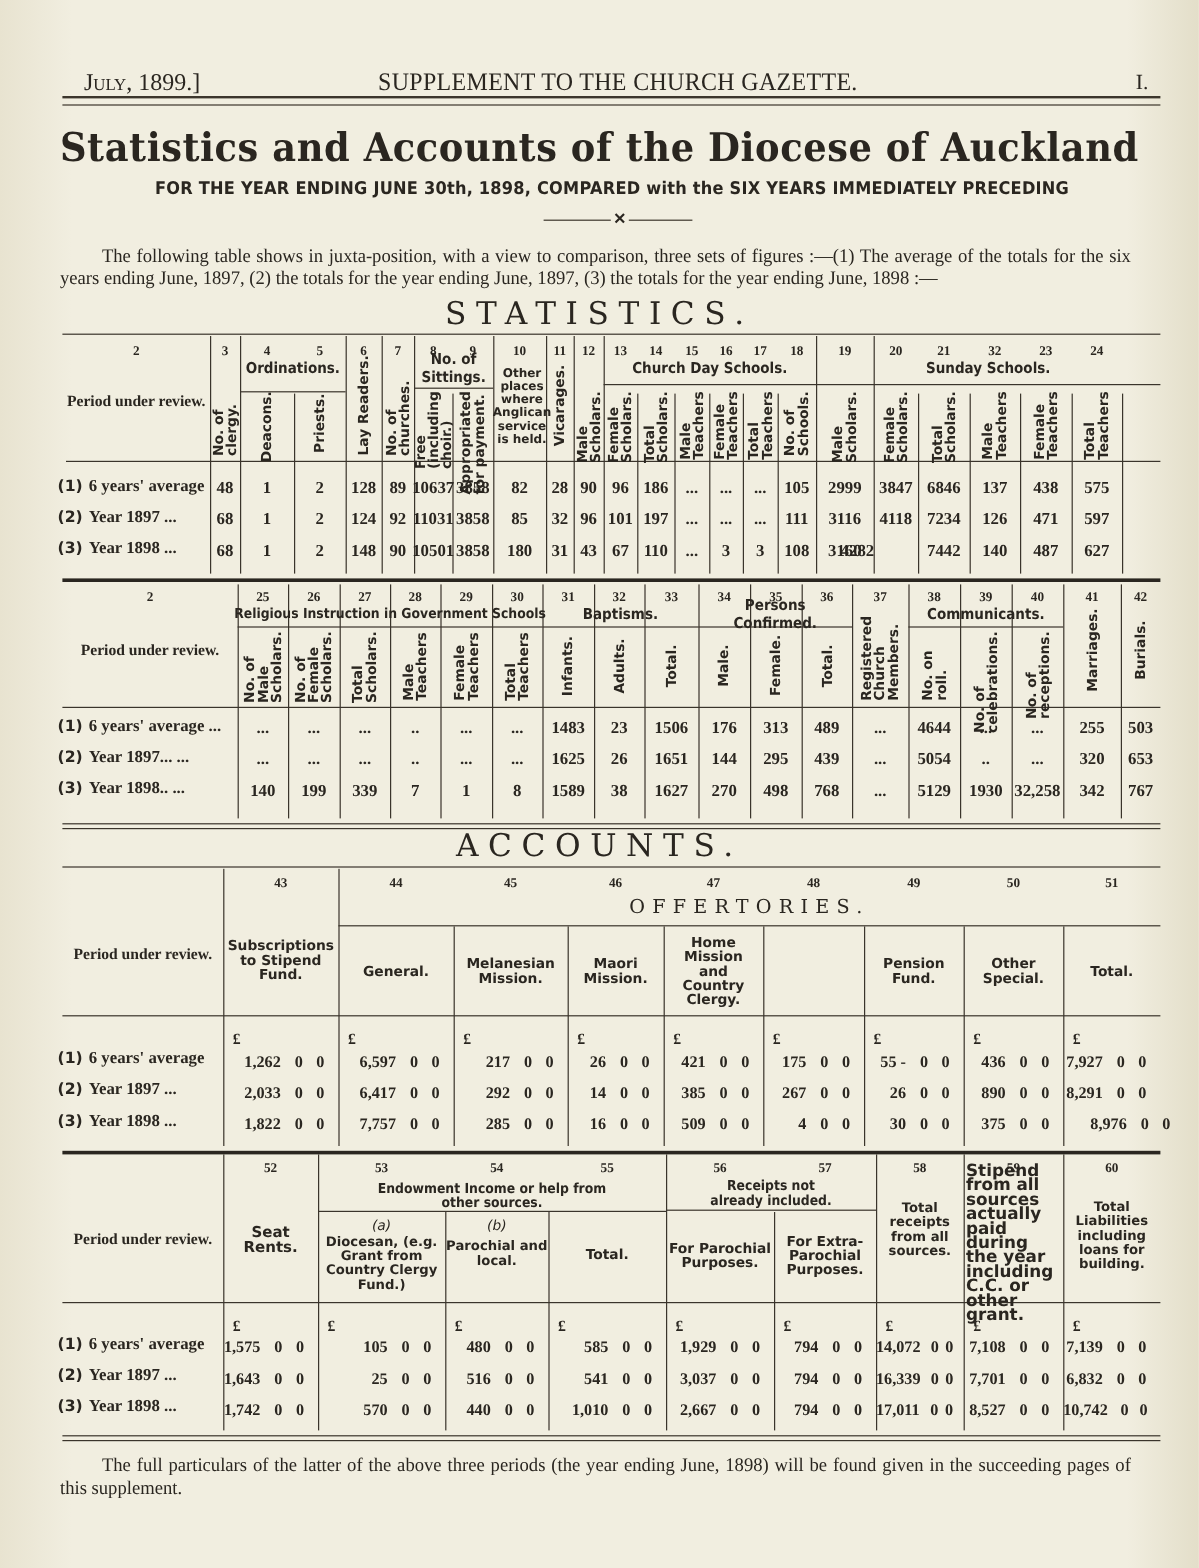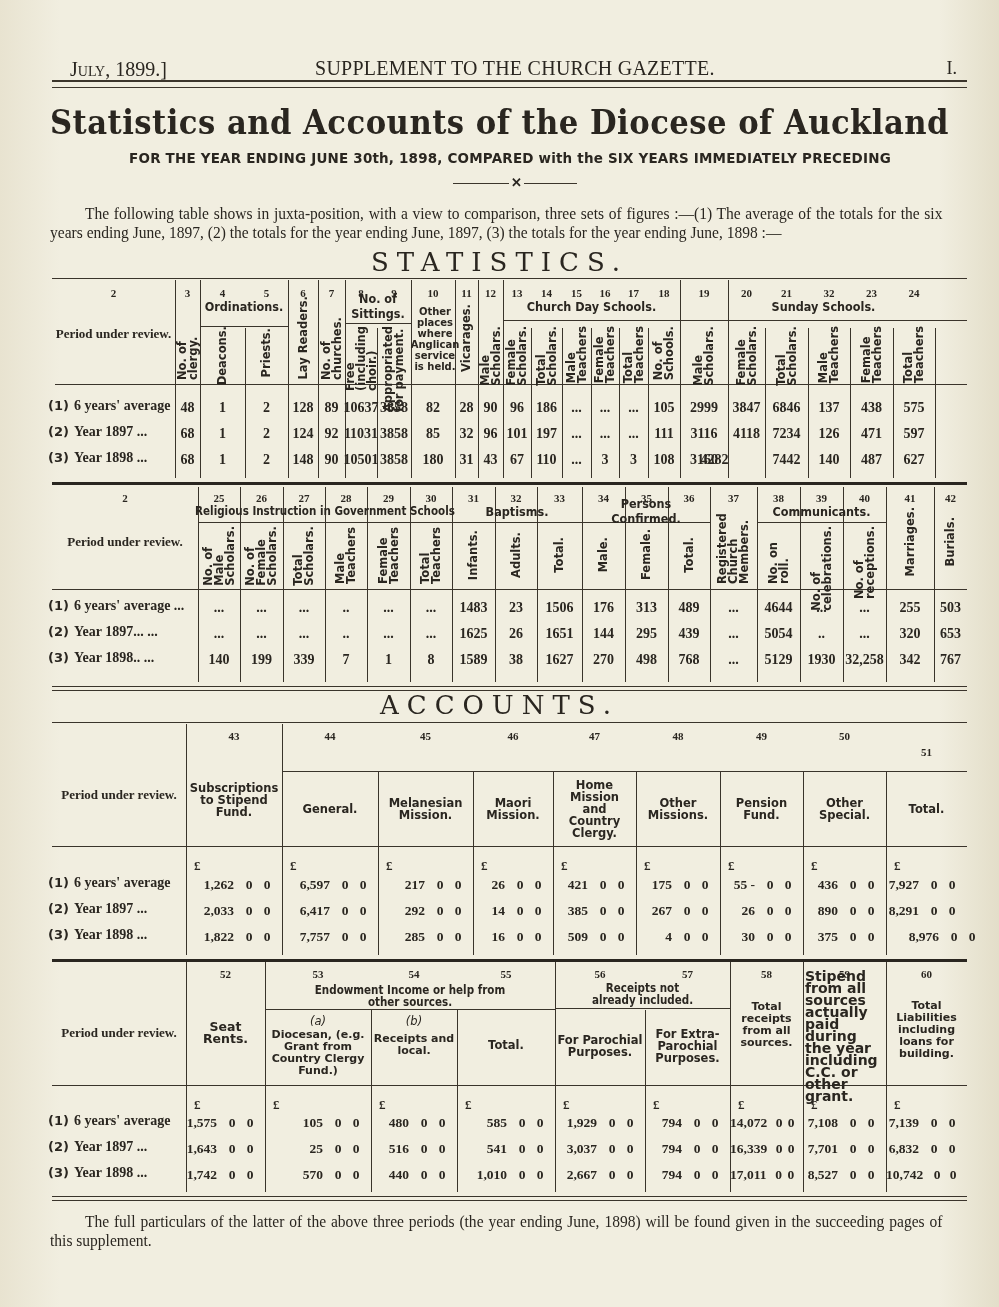--- a/index.html
+++ b/index.html
@@ -423,28 +423,28 @@
       <div style="position: absolute; left: 282px; top: 771px; width: 685px; border-top: 1px solid rgb(58, 52, 43);"></div>
       <div style="position: absolute; left: 52px; top: 846px; width: 915px; border-top: 1px solid rgb(58, 52, 43);"></div>
       <div class="num" style="position: absolute; left: 186px; top: 728px; width: 96px; height: 16px; display: flex; align-items: center; justify-content: center; text-align: center;">43</div>
       <div class="num" style="position: absolute; left: 282px; top: 728px; width: 96px; height: 16px; display: flex; align-items: center; justify-content: center; text-align: center;">44</div>
       <div class="num" style="position: absolute; left: 378px; top: 728px; width: 95px; height: 16px; display: flex; align-items: center; justify-content: center; text-align: center;">45</div>
       <div class="num" style="position: absolute; left: 473px; top: 728px; width: 80px; height: 16px; display: flex; align-items: center; justify-content: center; text-align: center;">46</div>
       <div class="num" style="position: absolute; left: 553px; top: 728px; width: 83px; height: 16px; display: flex; align-items: center; justify-content: center; text-align: center;">47</div>
       <div class="num" style="position: absolute; left: 636px; top: 728px; width: 84px; height: 16px; display: flex; align-items: center; justify-content: center; text-align: center;">48</div>
       <div class="num" style="position: absolute; left: 720px; top: 728px; width: 83px; height: 16px; display: flex; align-items: center; justify-content: center; text-align: center;">49</div>
       <div class="num" style="position: absolute; left: 803px; top: 728px; width: 83px; height: 16px; display: flex; align-items: center; justify-content: center; text-align: center;">50</div>
-      <div class="num" style="position: absolute; left: 886px; top: 728px; width: 81px; height: 16px; display: flex; align-items: center; justify-content: center; text-align: center; margin-top: 16px;">51</div>
+      <div class="num" style="position: absolute; left: 886px; top: 728px; width: 81px; height: 16px; display: flex; align-items: center; justify-content: center; text-align: center;">51</div>
+      <div class="" style="position: absolute; left: 282px; top: 745px; width: 685px; height: 20px; display: flex; align-items: center; justify-content: center; text-align: center; font-size: 16px; letter-spacing: 6px; font-family: &quot;DejaVu Serif&quot;, serif;">OFFERTORIES.</div>
       <div class="hdr-cell" style="position: absolute; left: 52px; top: 780px; width: 134px; height: 30px; display: flex; align-items: center; justify-content: center; text-align: center; font-size: 13px; font-family: &quot;Liberation Serif&quot;, serif;">Period under review.</div>
       <div class="hdr-cell" style="position: absolute; left: 186px; top: 780px; width: 96px; height: 40px; display: flex; align-items: center; justify-content: center; text-align: center; padding: 0px 4px; box-sizing: border-box;">Subscriptions to Stipend Fund.</div>
       <div class="hdr-cell" style="position: absolute; left: 282px; top: 774px; width: 96px; height: 70px; display: flex; align-items: center; justify-content: center; text-align: center; padding: 0px 4px; box-sizing: border-box;">General.</div>
       <div class="hdr-cell" style="position: absolute; left: 378px; top: 774px; width: 95px; height: 70px; display: flex; align-items: center; justify-content: center; text-align: center; padding: 0px 4px; box-sizing: border-box;">Melanesian Mission.</div>
       <div class="hdr-cell" style="position: absolute; left: 473px; top: 774px; width: 80px; height: 70px; display: flex; align-items: center; justify-content: center; text-align: center; padding: 0px 4px; box-sizing: border-box;">Maori Mission.</div>
       <div class="hdr-cell" style="position: absolute; left: 553px; top: 774px; width: 83px; height: 70px; display: flex; align-items: center; justify-content: center; text-align: center; padding: 0px 4px; box-sizing: border-box;">Home Mission and Country Clergy.</div>
-      <div class="hdr-cell" style="position: absolute; left: 636px; top: 774px; width: 84px; height: 70px; display: flex; align-items: center; justify-content: center; text-align: center; padding: 0px 4px; box-sizing: border-box;">Other Missions.</div>
       <div class="hdr-cell" style="position: absolute; left: 720px; top: 774px; width: 83px; height: 70px; display: flex; align-items: center; justify-content: center; text-align: center; padding: 0px 4px; box-sizing: border-box;">Pension Fund.</div>
       <div class="hdr-cell" style="position: absolute; left: 803px; top: 774px; width: 83px; height: 70px; display: flex; align-items: center; justify-content: center; text-align: center; padding: 0px 4px; box-sizing: border-box;">Other Special.</div>
       <div class="hdr-cell" style="position: absolute; left: 886px; top: 774px; width: 81px; height: 70px; display: flex; align-items: center; justify-content: center; text-align: center; padding: 0px 4px; box-sizing: border-box;">Total.</div>
       <div style="position: absolute; left: 48px; top: 875px; width: 140px; height: 20px; white-space: nowrap; font-weight: bold; font-size: 14px;"><span style="font-family: &quot;DejaVu Sans&quot;, sans-serif; font-size: 13px; margin-right: 5px;">(1)</span><span>6 years' average</span></div>
       <div style="position: absolute; left: 48px; top: 901px; width: 140px; height: 20px; white-space: nowrap; font-weight: bold; font-size: 14px;"><span style="font-family: &quot;DejaVu Sans&quot;, sans-serif; font-size: 13px; margin-right: 5px;">(2)</span><span>Year 1897   ...</span></div>
       <div style="position: absolute; left: 48px; top: 927px; width: 140px; height: 20px; white-space: nowrap; font-weight: bold; font-size: 14px;"><span style="font-family: &quot;DejaVu Sans&quot;, sans-serif; font-size: 13px; margin-right: 5px;">(3)</span><span>Year 1898   ...</span></div>
       <div class="pound" style="position: absolute; left: 194px; top: 858px; width: 20px; height: 16px; display: flex; align-items: center; text-align: center; justify-content: flex-start;">£</div>
       <div class="money" style="position: absolute; left: 186px; top: 875px; width: 96px; height: 20px; display: flex; align-items: center; justify-content: flex-end; padding-right: 6px; box-sizing: border-box;">
         <span class="lbs">1,262</span>
         <span class="z" style="margin-left: 6px;">0</span>
@@ -612,21 +612,21 @@
       <div class="num" style="position: absolute; left: 730px; top: 966px; width: 73px; height: 16px; display: flex; align-items: center; justify-content: center; text-align: center;">58</div>
       <div class="num" style="position: absolute; left: 803px; top: 966px; width: 83px; height: 16px; display: flex; align-items: center; justify-content: center; text-align: center;">59</div>
       <div class="num" style="position: absolute; left: 886px; top: 966px; width: 81px; height: 16px; display: flex; align-items: center; justify-content: center; text-align: center;">60</div>
       <div class="grp" style="position: absolute; left: 265px; top: 982px; width: 290px; height: 28px; display: flex; align-items: center; justify-content: center; text-align: center; font-size: 11.5px; line-height: 12px; padding: 0px 30px; box-sizing: border-box;">Endowment Income or help from other sources.</div>
       <div class="grp" style="position: absolute; left: 555px; top: 982px; width: 175px; height: 24px; display: flex; align-items: center; justify-content: center; text-align: center; font-size: 11.5px; line-height: 12px; padding: 0px 30px; box-sizing: border-box;">Receipts not already included.</div>
       <div class="hdr-cell" style="position: absolute; left: 52px; top: 1018px; width: 134px; height: 30px; display: flex; align-items: center; justify-content: center; text-align: center; font-size: 13px; font-family: &quot;Liberation Serif&quot;, serif;">Period under review.</div>
       <div class="hdr-cell" style="position: absolute; left: 186px; top: 1018px; width: 79px; height: 30px; display: flex; align-items: center; justify-content: center; text-align: center; font-size: 12.5px;">Seat Rents.</div>
       <div class="hdr-cell" style="position: absolute; left: 265px; top: 1014px; width: 106px; height: 14px; display: flex; align-items: center; justify-content: center; text-align: center; font-style: italic; font-weight: normal;">(a)</div>
       <div class="hdr-cell" style="position: absolute; left: 265px; top: 1030px; width: 106px; height: 46px; display: flex; align-items: center; justify-content: center; text-align: center; font-size: 11px; line-height: 12px;">Diocesan, (e.g. Grant from Country Clergy Fund.)</div>
       <div class="hdr-cell" style="position: absolute; left: 371px; top: 1014px; width: 86px; height: 14px; display: flex; align-items: center; justify-content: center; text-align: center; font-style: italic; font-weight: normal;">(b)</div>
-      <div class="hdr-cell" style="position: absolute; left: 371px; top: 1030px; width: 86px; height: 30px; display: flex; align-items: center; justify-content: center; text-align: center; font-size: 11px;">Receipts and local.</div>
+      <div class="hdr-cell" style="position: absolute; left: 371px; top: 1030px; width: 86px; height: 30px; display: flex; align-items: center; justify-content: center; text-align: center; font-size: 11px;">Parochial and local.</div>
       <div class="hdr-cell" style="position: absolute; left: 457px; top: 1030px; width: 98px; height: 30px; display: flex; align-items: center; justify-content: center; text-align: center;">Total.</div>
       <div class="hdr-cell" style="position: absolute; left: 555px; top: 1026px; width: 90px; height: 40px; display: flex; align-items: center; justify-content: center; text-align: center;">For Parochial Purposes.</div>
       <div class="hdr-cell" style="position: absolute; left: 645px; top: 1026px; width: 85px; height: 40px; display: flex; align-items: center; justify-content: center; text-align: center;">For Extra-Parochial Purposes.</div>
       <div class="hdr-cell" style="position: absolute; left: 730px; top: 1005px; width: 73px; height: 40px; display: flex; align-items: center; justify-content: center; text-align: center; font-size: 11px;">Total receipts from all sources.</div>
       <div class="hdr-cell" style="position: absolute; left: 803px; top: 996px; width: 83px; height: 80px; display: flex; align-items: center; justify-content: center; text-align: left; font-size: 14px; line-height: 12px; padding: 0px 2px; box-sizing: border-box;">Stipend from all sources actually paid during the year including C.C. or other grant.</div>
       <div class="hdr-cell" style="position: absolute; left: 886px; top: 1005px; width: 81px; height: 50px; display: flex; align-items: center; justify-content: center; text-align: center; font-size: 11px; padding: 0px 3px; box-sizing: border-box;">Total Liabilities including loans for building.</div>
       <div style="position: absolute; left: 48px; top: 1113px; width: 140px; height: 20px; white-space: nowrap; font-weight: bold; font-size: 14px;"><span style="font-family: &quot;DejaVu Sans&quot;, sans-serif; font-size: 13px; margin-right: 5px;">(1)</span><span>6 years' average</span></div>
       <div style="position: absolute; left: 48px; top: 1139px; width: 140px; height: 20px; white-space: nowrap; font-weight: bold; font-size: 14px;"><span style="font-family: &quot;DejaVu Sans&quot;, sans-serif; font-size: 13px; margin-right: 5px;">(2)</span><span>Year 1897   ...</span></div>
       <div style="position: absolute; left: 48px; top: 1165px; width: 140px; height: 20px; white-space: nowrap; font-weight: bold; font-size: 14px;"><span style="font-family: &quot;DejaVu Sans&quot;, sans-serif; font-size: 13px; margin-right: 5px;">(3)</span><span>Year 1898   ...</span></div>
       <div class="pound" style="position: absolute; left: 194px; top: 1097px; width: 20px; height: 16px; display: flex; align-items: center; text-align: center; justify-content: flex-start;">£</div>

